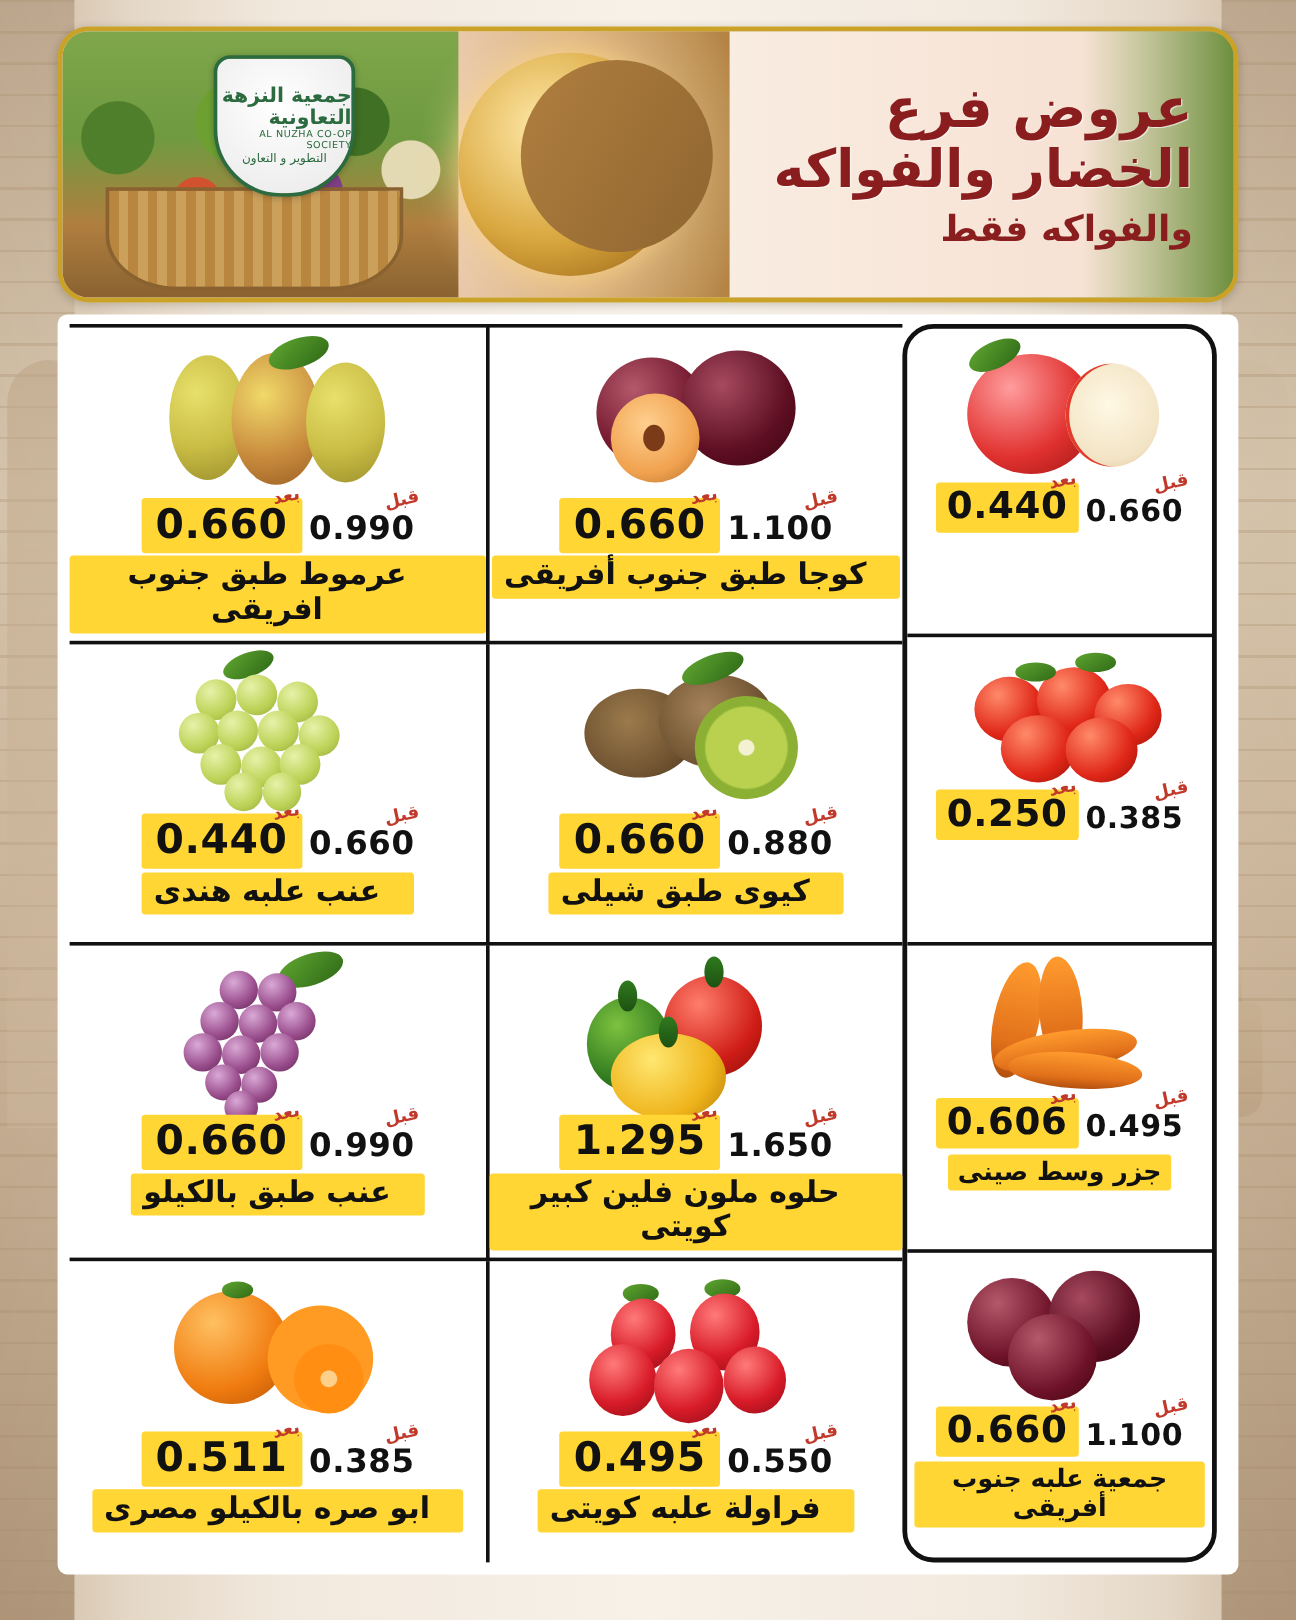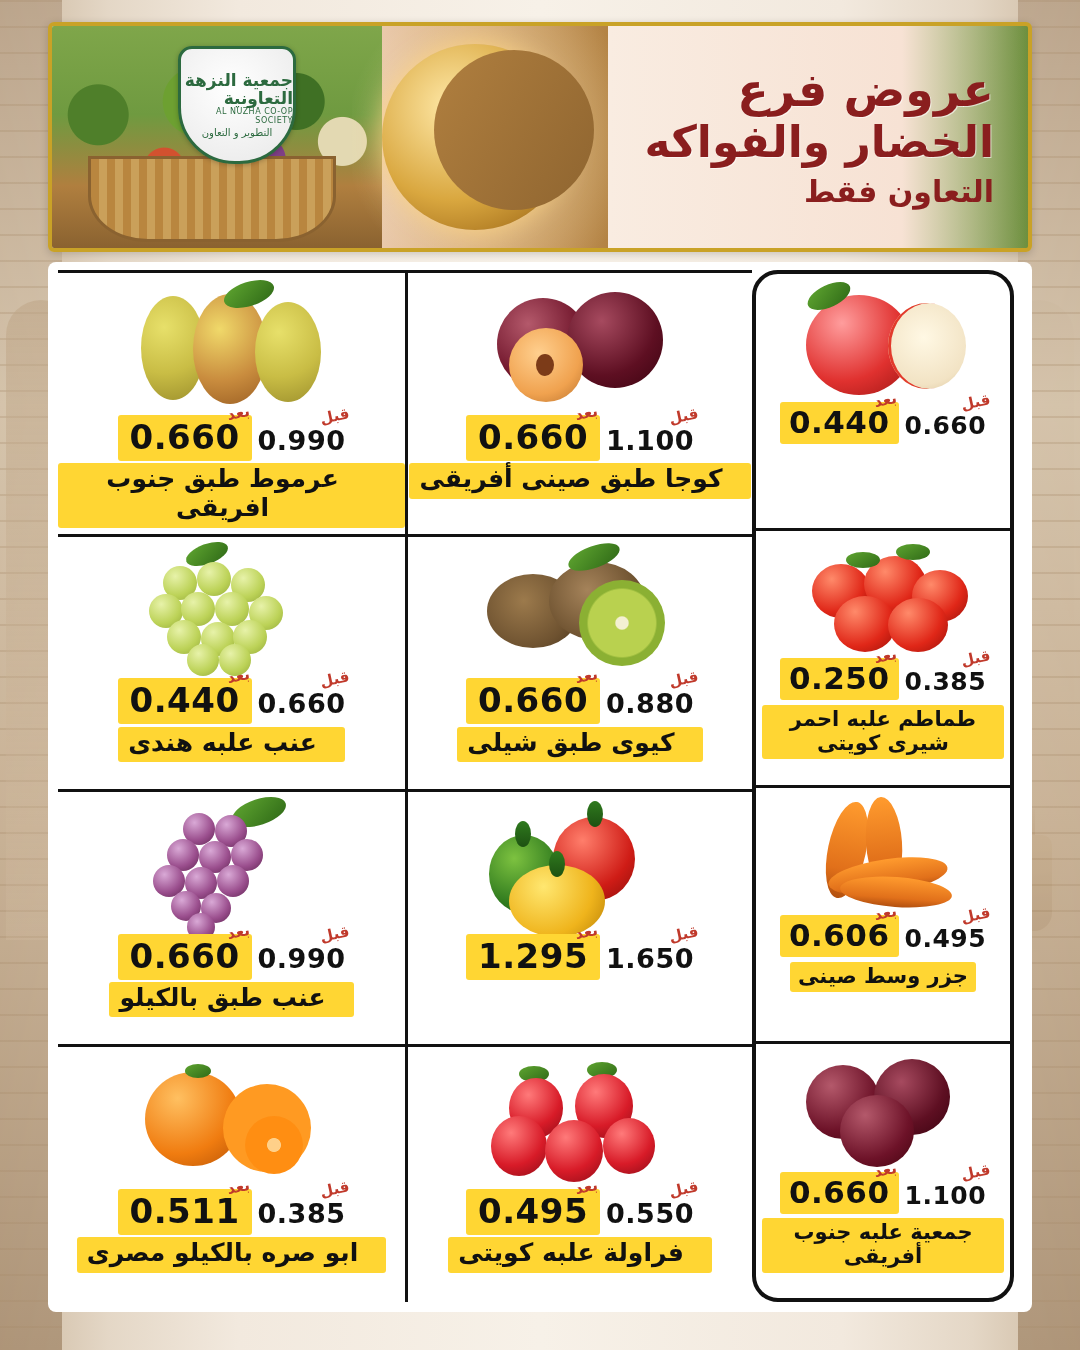--- a/index.html
+++ b/index.html
@@ -74,21 +74,21 @@
     top: 22px;
     width: 984px;
     height: 1300px;
   }
 
   
   .header {
     position: relative;
     height: 222px;
     border: 4px solid #c9a227;
-    border-radius: 6px;
+    border-radius: 26px;
     overflow: hidden;
     background: linear-gradient(90deg, #f6e5d8 0%, #f7ded0 26%, #d8ae7b 44%, #b07f3f 58%, #caa268 66%, #8fae5a 78%, #6d8f3e 100%);
     box-shadow: 0 2px 8px rgba(0,0,0,.18);
   }
   .header-left {
     position: absolute;
     right: 0; top: 0;
     width: 420px; height: 100%;
     background: linear-gradient(90deg, #f9ece1 0%, #f7e2d4 70%, rgba(247,226,212,0) 100%);
     display: flex;
@@ -421,21 +421,21 @@
         <div class="logo-ar">جمعية النزهة التعاونية</div>
         <div class="logo-en">AL NUZHA CO-OP SOCIETY</div>
         <div class="logo-sub">التطوير و التعاون</div>
       </div>
     </div>
     <div class="header-left">
       <div class="h-title">
         <div>عروض فرع</div>
         <div class="l2">الخضار والفواكه</div>
       </div>
-      <div class="h-sub">التعاون  فقط</div>
+      <div class="h-sub">والفواكه  فقط</div>
     </div>
   </div>
 
   <div class="body-wrap">
 
     <div class="main-grid">
 
       <div class="cell">
         <div class="prod-img">
           <div class="art">
@@ -447,21 +447,21 @@
         <div class="price-row">
           <div class="price-new-wrap">
             <span class="tag-baad">بعد</span>
             <span class="price-new">0.660</span>
           </div>
           <div class="price-old-wrap">
             <span class="tag-qabl">قبل</span>
             <span class="price-old">1.100</span>
           </div>
         </div>
-        <div class="name-bar">كوجا طبق صينى أفريقى</div>
+        <div class="name-bar">كوجا طبق جنوب أفريقى</div>
       </div>
 
       <div class="cell">
         <div class="prod-img">
           <div class="art">
             <i class="pear pear-a"></i>
               <i class="pear pear-b"></i>
               <i class="pear pear-c"></i>
             <i class="leafy pear-leaf"></i>
           </div>
@@ -546,20 +546,21 @@
         <div class="price-row">
           <div class="price-new-wrap">
             <span class="tag-baad">بعد</span>
             <span class="price-new">1.295</span>
           </div>
           <div class="price-old-wrap">
             <span class="tag-qabl">قبل</span>
             <span class="price-old">1.650</span>
           </div>
         </div>
+        <div class="name-bar">حلوه ملون فلين كبير كويتى</div>
       </div>
 
       <div class="cell">
         <div class="prod-img">
           <div class="art">
             <i class="leafy" style="width:56px;height:26px;left:104px;top:0;transform:rotate(-18deg)"></i>
             <i class="grape-r" style="width:32px;height:32px;left:56px;top:14px"></i>
             <i class="grape-r" style="width:32px;height:32px;left:88px;top:16px"></i>
             <i class="grape-r" style="width:32px;height:32px;left:40px;top:40px"></i>
             <i class="grape-r" style="width:32px;height:32px;left:72px;top:42px"></i>
@@ -670,21 +671,20 @@
         <div class="price-row">
           <div class="price-new-wrap">
             <span class="tag-baad">بعد</span>
             <span class="price-new">0.250</span>
           </div>
           <div class="price-old-wrap">
             <span class="tag-qabl">قبل</span>
             <span class="price-old">0.385</span>
           </div>
         </div>
-        <div class="name-bar">طماطم علبه احمر شيرى كويتى</div>
       </div>
 
       <div class="cell">
         <div class="prod-img">
           <div class="art">
             <i class="carrot" style="width:38px;height:98px;left:40px;top:8px;transform:rotate(12deg)"></i>
             <i class="carrot" style="width:36px;height:92px;left:78px;top:4px;transform:rotate(-4deg)"></i>
             <i class="carrot" style="width:120px;height:34px;left:40px;top:66px;transform:rotate(-8deg)"></i>
             <i class="carrot" style="width:112px;height:30px;left:52px;top:84px;transform:rotate(4deg)"></i>
           </div>

